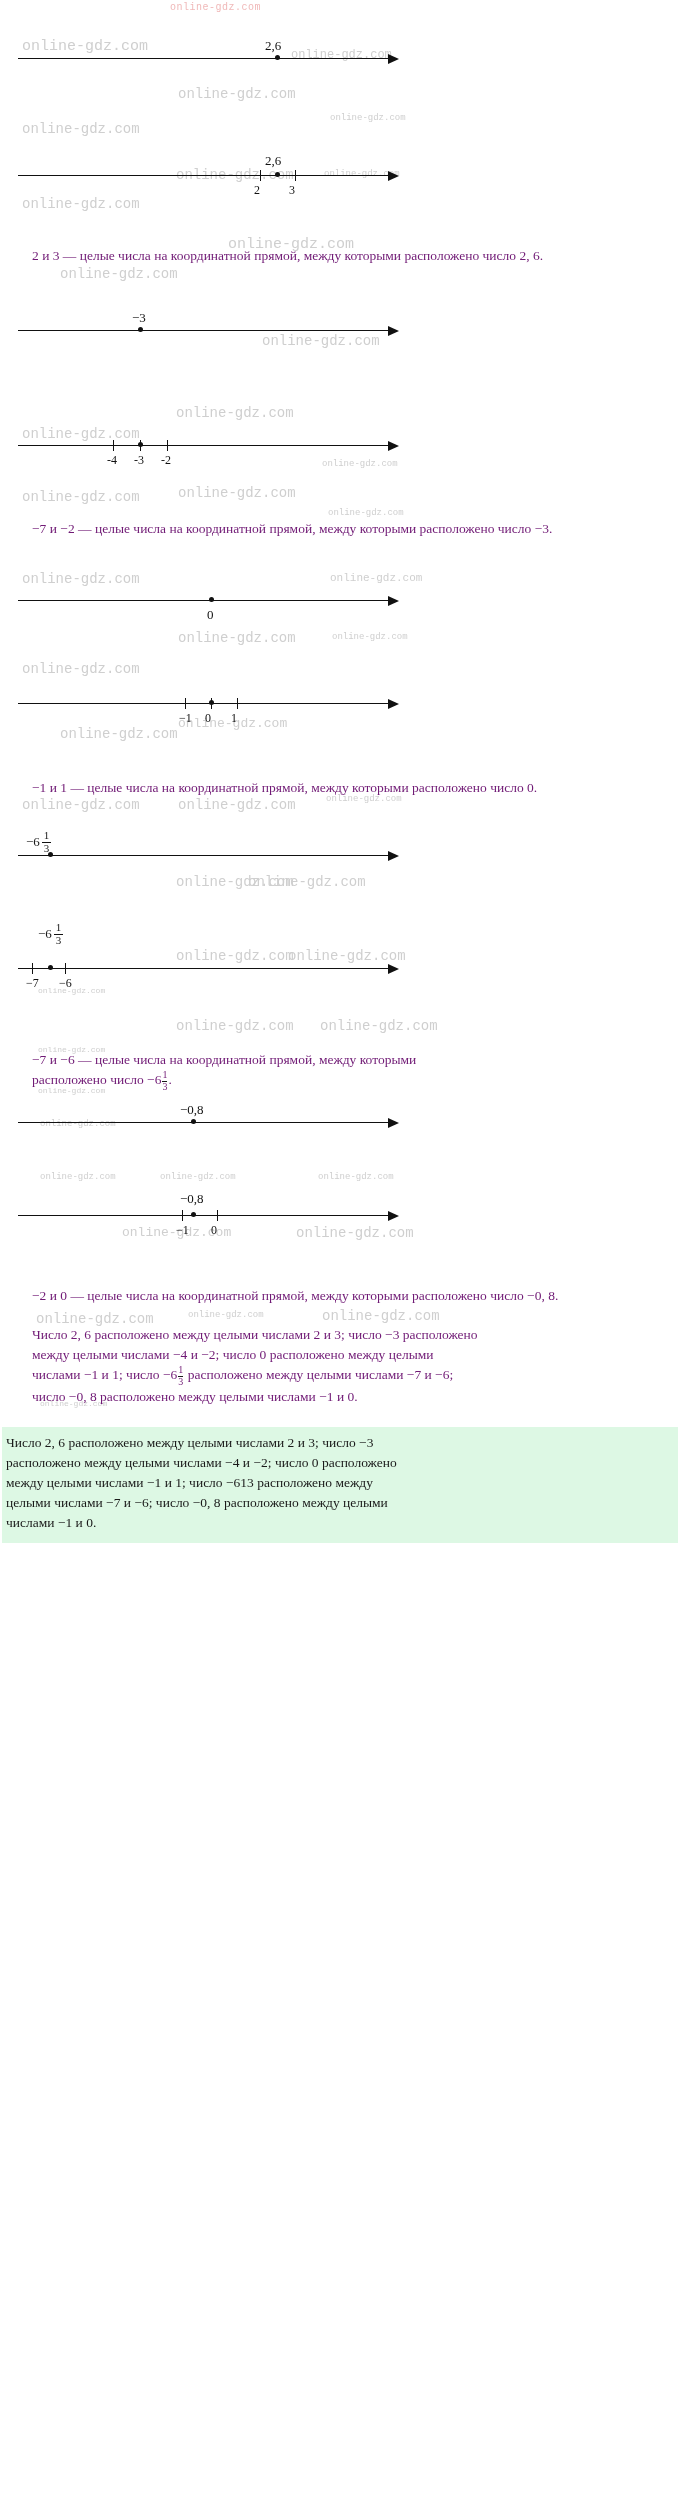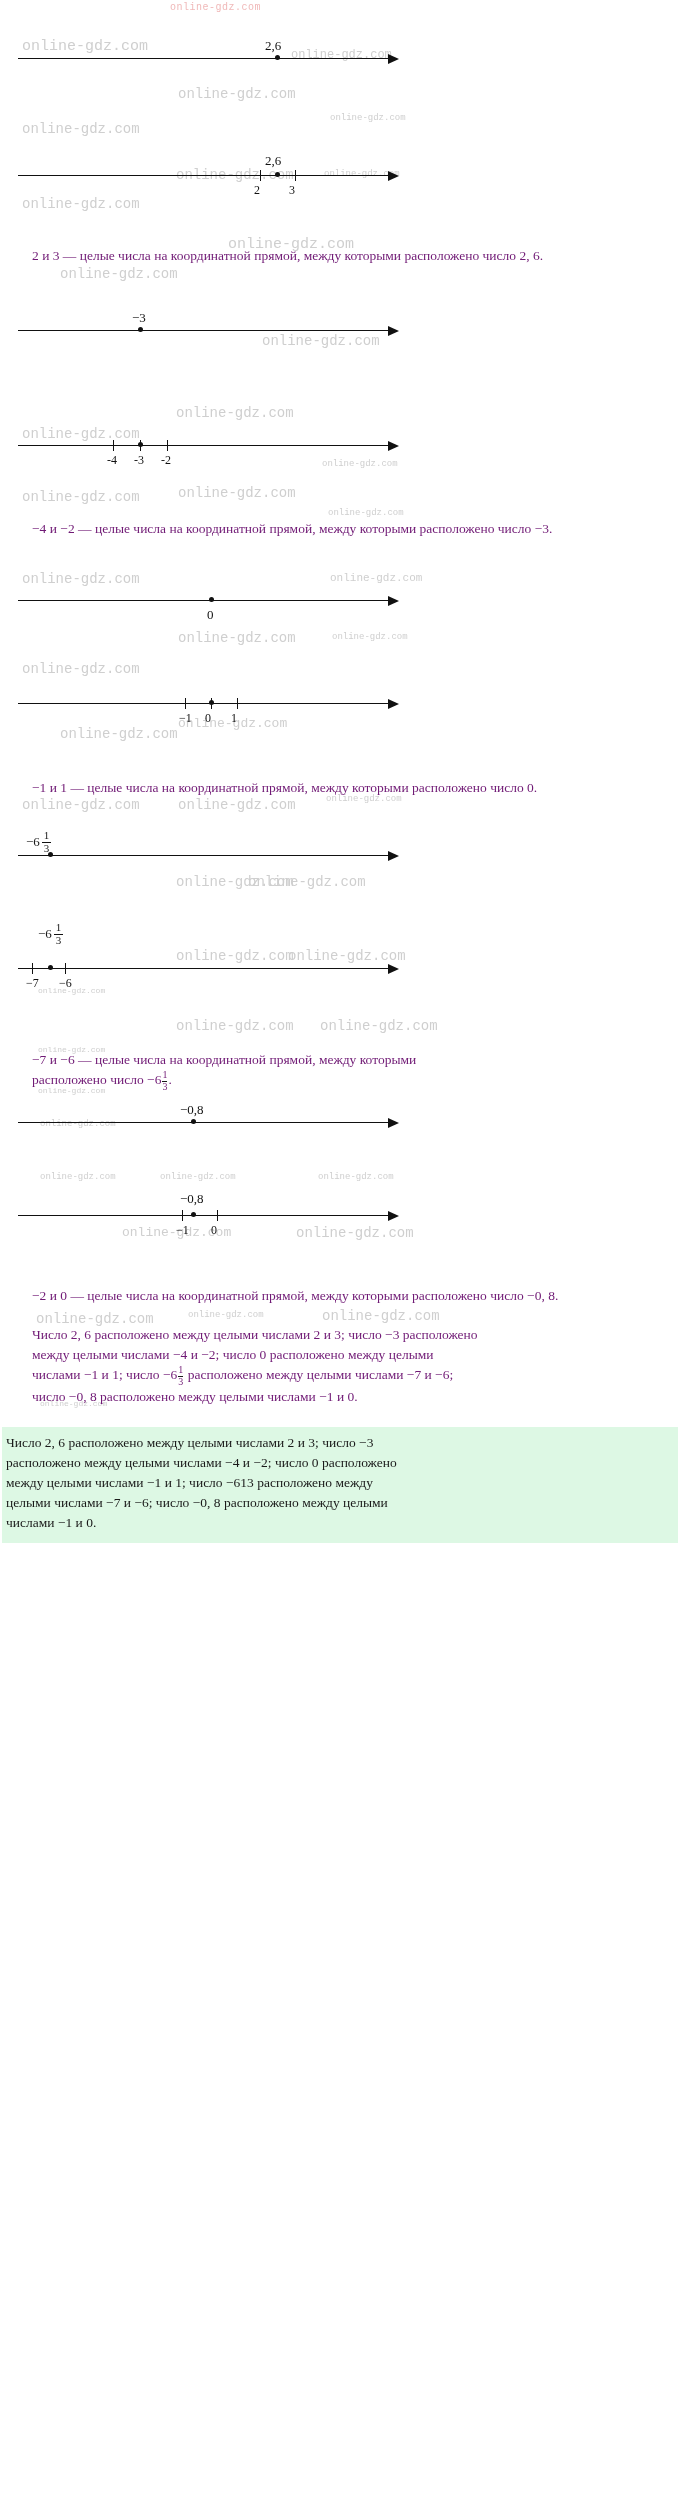--- a/index.html
+++ b/index.html
@@ -275,21 +275,21 @@
         <div class="tick" style="left: 182px; top: -5px;"></div>
         <div class="lbl lbl-sm" style="left: 176px; top: 8px;">−1</div>
         <div class="tick" style="left: 217px; top: -5px;"></div>
         <div class="lbl lbl-sm" style="left: 211px; top: 8px;">0</div>
         <div class="dot" style="left: 191px; top: -3px;"></div>
         <div class="lbl" style="left: 180px; top: -24px;">−0,8</div>
       </div>
     </div>
   <div id="text-layer">
       <div class="para" style="top: 246px;">2 и 3 — целые числа на координатной прямой, между которыми расположено число 2, 6.</div>
-      <div class="para" style="top: 519px;">−4 и −2 — целые числа на координатной прямой, между которыми расположено число −3.</div>
+      <div class="para" style="top: 519px;">−7 и −2 — целые числа на координатной прямой, между которыми расположено число −3.</div>
       <div class="para" style="top: 778px;">−1 и 1 — целые числа на координатной прямой, между которыми расположено число 0.</div>
       <div class="para" style="top: 1050px;">−7 и −6 — целые числа на координатной прямой, между которыми<br>расположено число −6<span class="ifrac">
           <span>1</span>
           <span class="den">3</span>
         </span>.</div>
       <div class="para" style="top: 1286px;">−2 и 0 — целые числа на координатной прямой, между которыми расположено число −0, 8.</div>
       <div class="para" style="top: 1325px;">Число 2, 6 расположено между целыми числами 2 и 3; число −3 расположено<br>между целыми числами −4 и −2; число 0 расположено между целыми<br>числами −1 и 1; число −6<span class="ifrac">
           <span>1</span>
           <span class="den">3</span>
         </span> расположено между целыми числами −7 и −6;<br>число −0, 8 расположено между целыми числами −1 и 0.</div>

